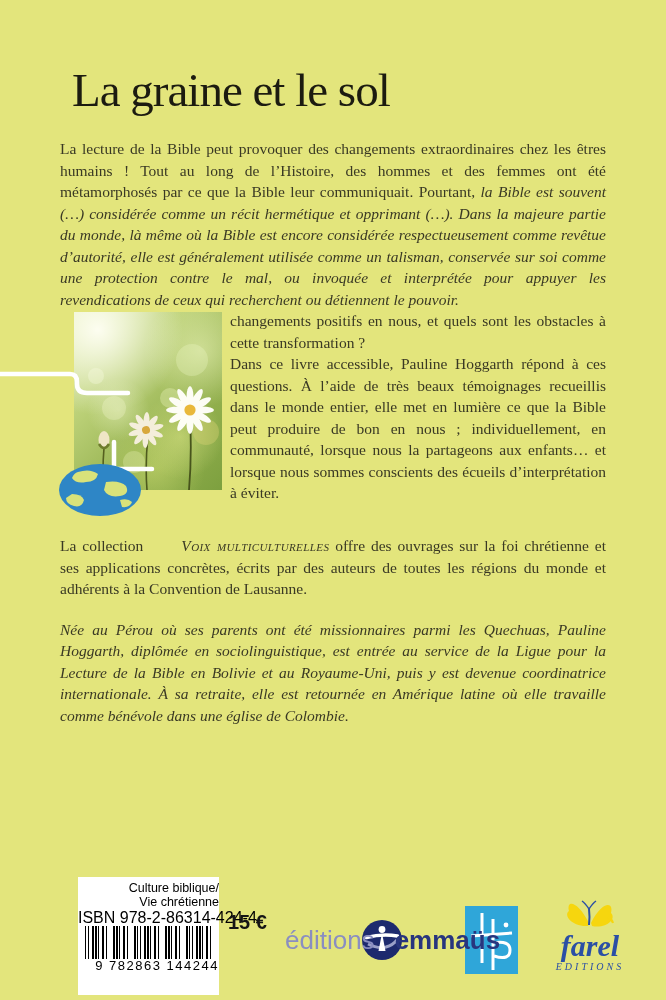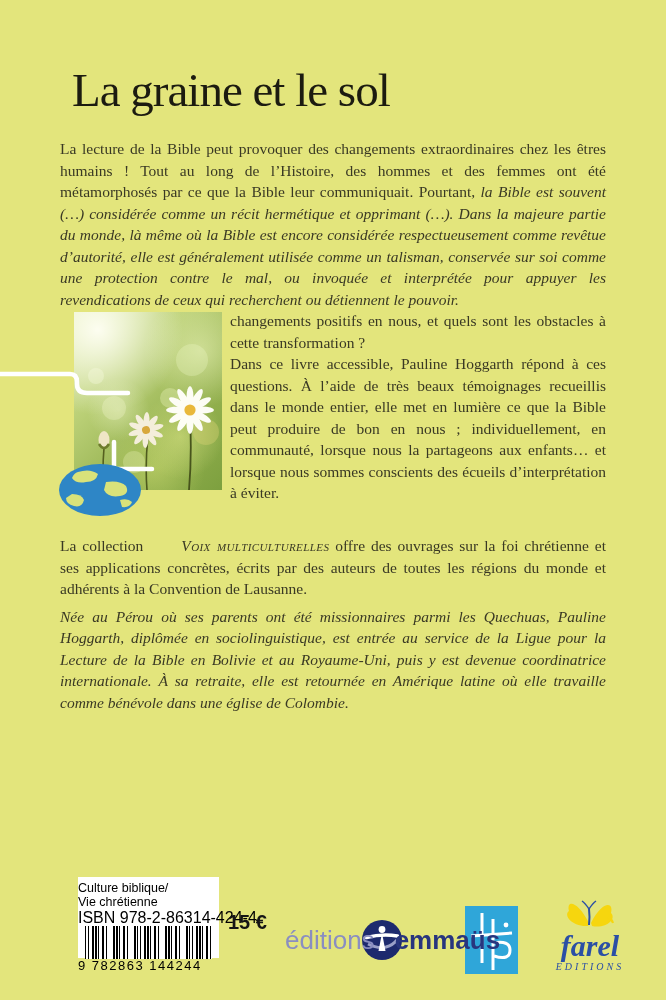--- a/index.html
+++ b/index.html
@@ -48,26 +48,26 @@
       linear-gradient(135deg,#e2ecb2 0%,#bcd178 32%,#93b04e 68%,#7da03f 100%);
     overflow:hidden;
   }
   .photo svg{position:absolute;left:0;top:0;}
   .globe-logo{position:absolute;left:-10px;top:126px;width:120px;height:82px;}
   .edge-line{position:absolute;left:-60px;top:49px;width:150px;height:46px;overflow:visible;}
 
   .clearfix{clear:both;}
 
   .text-collection{margin-top:13px;}
-  .text-bio{margin-top:6px;font-style:italic;}
+  .text-bio{margin-top:19px;font-style:italic;}
 
   
   .barcode-box{
-    position:absolute;left:78px;top:877px;width:141px;height:81px;
-    background:#ffffff;text-align:left;color:#000;
+    position:absolute;left:78px;top:877px;width:141px;height:118px;
+    background:#ffffff;text-align:right;color:#000;
     font-family:"Liberation Sans", sans-serif;
   }
   .cat{font-size:12.5px;line-height:14px;}
   .cat-first{margin-top:4px;}
   .isbn{font-size:16px;line-height:15px;margin-top:1px;white-space:nowrap;}
   .bars{
     margin:1px 7px 0 7px;height:33px;
     background:repeating-linear-gradient(90deg,
       #000 0 1.5px,#fff 1.5px 3px,
       #000 3px 3.7px,#fff 3.7px 7px,

